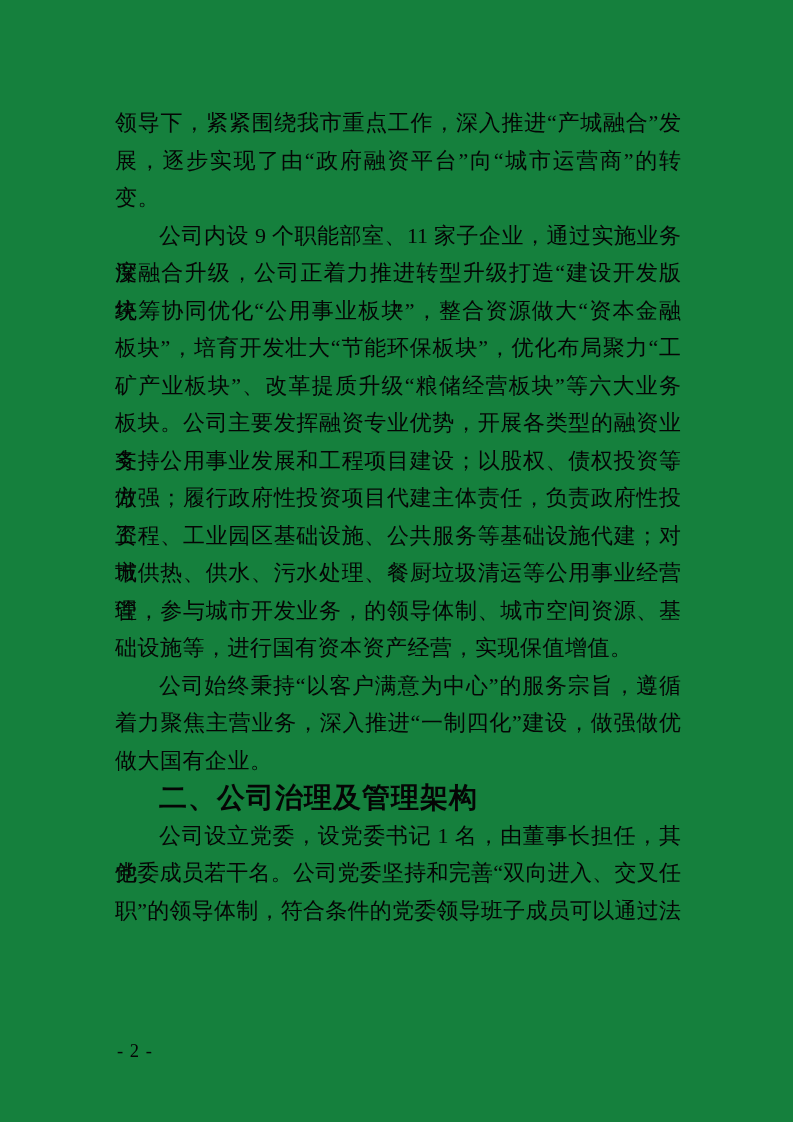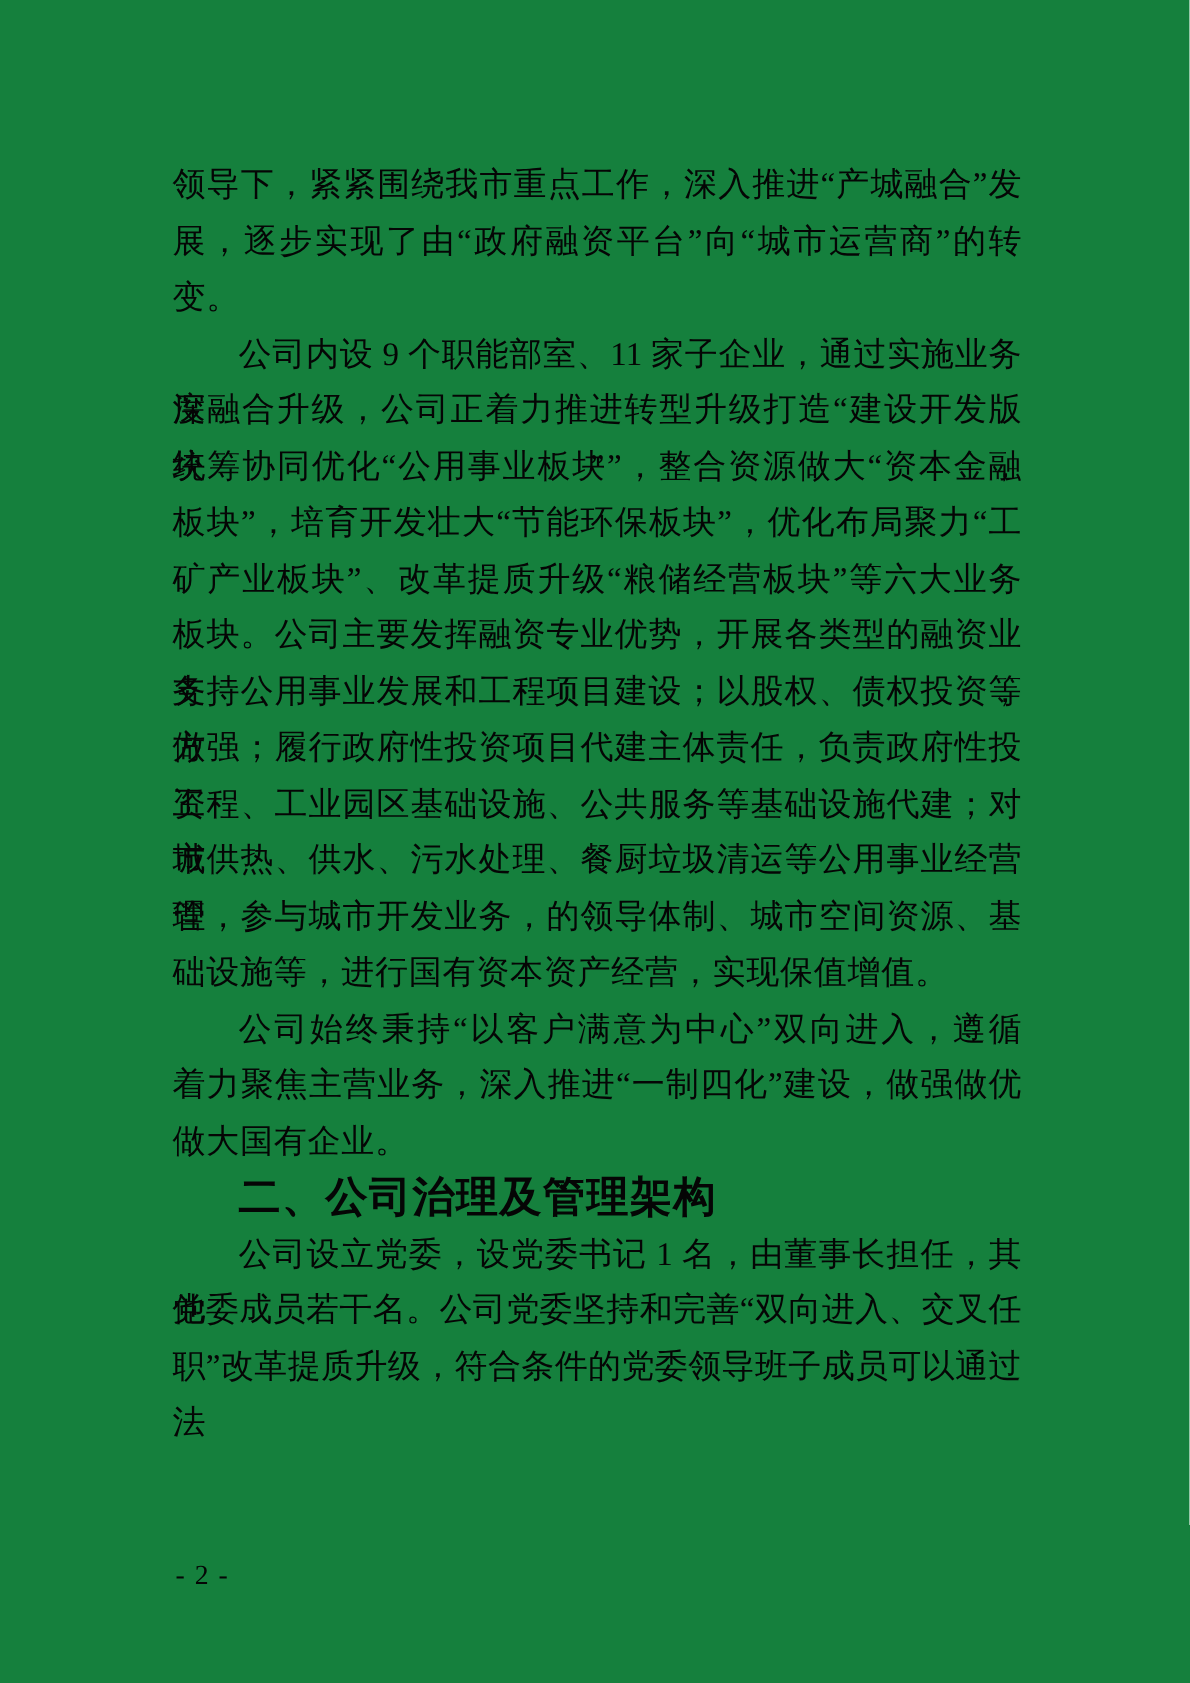--- a/index.html
+++ b/index.html
@@ -68,22 +68,22 @@
       <div class="line fill">统筹协同优化“公用事业板块”，整合资源做大“资本金融</div>
       <div class="line fill">板块”，培育开发壮大“节能环保板块”，优化布局聚力“工</div>
       <div class="line fill">矿产业板块”、改革提质升级“粮储经营板块”等六大业务</div>
       <div class="line fill">板块。公司主要发挥融资专业优势，开展各类型的融资业务，</div>
       <div class="line fill">支持公用事业发展和工程项目建设；以股权、债权投资等方</div>
       <div class="line fill">做强；履行政府性投资项目代建主体责任，负责政府性投资</div>
       <div class="line fill">工程、工业园区基础设施、公共服务等基础设施代建；对城</div>
       <div class="line fill">市供热、供水、污水处理、餐厨垃圾清运等公用事业经营管</div>
       <div class="line fill">理，参与城市开发业务，的领导体制、城市空间资源、基</div>
       <div class="line">础设施等，进行国有资本资产经营，实现保值增值。</div>
-      <div class="line fill indent">公司始终秉持“以客户满意为中心”双向进入，遵循</div>
+      <div class="line fill indent">公司始终秉持“以客户满意为中心”的服务宗旨，遵循</div>
       <div class="line fill">着力聚焦主营业务，深入推进“一制四化”建设，做强做优</div>
       <div class="line">做大国有企业。</div>
       <div class="line indent heading">二、公司治理及管理架构</div>
       <div class="line fill indent">公司设立党委，设党委书记 1 名，由董事长担任，其他</div>
       <div class="line fill">党委成员若干名。公司党委坚持和完善“双向进入、交叉任</div>
-      <div class="line fill">职”改革提质升级，符合条件的党委领导班子成员可以通过法</div>
+      <div class="line fill">职”的领导体制，符合条件的党委领导班子成员可以通过法</div>
     </div>
   <div class="page-footer">- 2 -</div>
 </div>
 
 </body></html>

